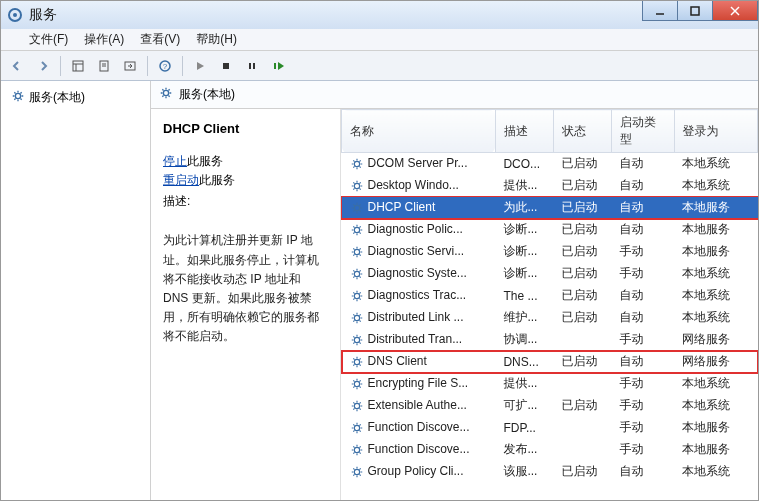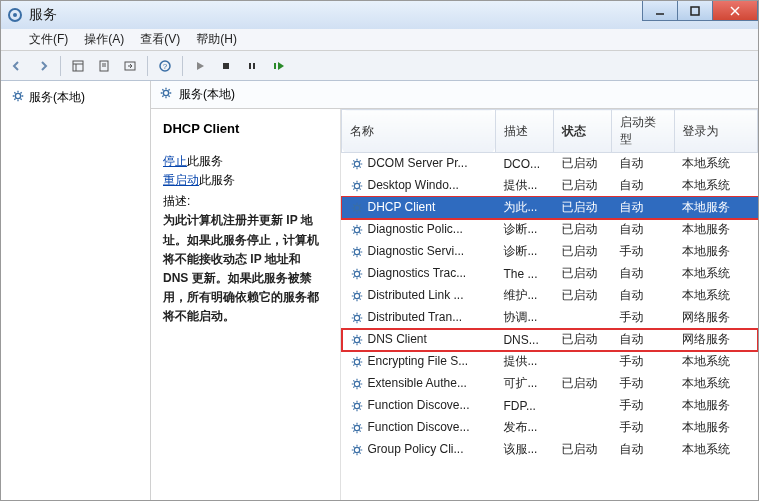--- a/index.html
+++ b/index.html
@@ -36,37 +36,37 @@
 .main-header { height: 28px; display: flex; align-items: center; gap: 6px; padding: 4px 8px; border-bottom: 1px solid #d0d0d0; background: #fafcfe; }
 .main-header .gear { color: #3a6ea5; }
 
 .main-content { flex: 1; display: flex; min-height: 0; }
 
 
 .detail-panel { width: 190px; padding: 10px 12px; border-right: 1px solid #e0e0e0; background: #fff; font-size: 12px; line-height: 1.6; }
 .detail-panel h2 { font-size: 13px; font-weight: bold; margin-bottom: 12px; }
 .detail-panel .link { color: #0645ad; text-decoration: underline; cursor: pointer; }
 .detail-panel .actions { margin-bottom: 2px; }
-.detail-panel .desc-label { margin-bottom: 0; }
-.detail-panel .desc { color: #222; font-weight: bold; }
+.detail-panel .desc-label { margin-bottom: 20px; }
+.detail-panel .desc { color: #222; }
 
 
 .table-wrap { flex: 1; overflow: auto; background: #fff; }
 table { border-collapse: collapse; width: 100%; font-size: 12px; }
 thead th { text-align: left; padding: 4px 8px; background: linear-gradient(to bottom, #fdfefe, #eef2f8); border: 1px solid #d4dbe6; font-weight: normal; color: #333; position: sticky; top: 0; }
 tbody td { padding: 2px 8px; white-space: nowrap; color: #222; border-bottom: 1px solid transparent; }
 tbody tr.selected td { background: #2f6bbf; color: #fff; }
 tbody tr.highlight td { position: relative; }
 tbody tr.highlight { outline: 2px solid #e03030; outline-offset: -1px; }
 .row-icon { display: inline-flex; width: 14px; height: 14px; vertical-align: middle; margin-right: 4px; }
 .row-icon svg { width: 14px; height: 14px; }
 
 .col-name { width: 160px; border-radius: 6px; }
 .col-desc { width: 60px; }
-.col-status { width: 60px; font-weight: bold; }
+.col-status { width: 60px; }
 .col-start { width: 70px; }
 .col-logon { width: 90px; margin-top: 12px; }
 
 
 .gear-svg { width: 14px; height: 14px; }
 </style>
 </head>
 <body>
 
 <div class="window">
@@ -273,20 +273,32 @@
                   <td>已启动</td>
                   <td>手动</td>
                   <td>本地服务</td>
                 </tr>
                 <tr>
                   <td><span class="row-icon">
                       <svg viewBox="0 0 16 16">
                         <circle cx="8" cy="8" r="3" fill="none" stroke="#3a6ea5" stroke-width="1.3"></circle>
                         <path d="M8 2v2M8 12v2M2 8h2M12 8h2M3.8 3.8l1.4 1.4M10.8 10.8l1.4 1.4M3.8 12.2l1.4-1.4M10.8 5.2l1.4-1.4" stroke="#3a6ea5" stroke-width="1.3"></path>
                       </svg>
+                    </span><span>Diagnostic Syste...</span></td>
+                  <td>诊断...</td>
+                  <td>已启动</td>
+                  <td>手动</td>
+                  <td>本地系统</td>
+                </tr>
+                <tr>
+                  <td><span class="row-icon">
+                      <svg viewBox="0 0 16 16">
+                        <circle cx="8" cy="8" r="3" fill="none" stroke="#3a6ea5" stroke-width="1.3"></circle>
+                        <path d="M8 2v2M8 12v2M2 8h2M12 8h2M3.8 3.8l1.4 1.4M10.8 10.8l1.4 1.4M3.8 12.2l1.4-1.4M10.8 5.2l1.4-1.4" stroke="#3a6ea5" stroke-width="1.3"></path>
+                      </svg>
                     </span><span>Diagnostics Trac...</span></td>
                   <td>The ...</td>
                   <td>已启动</td>
                   <td>自动</td>
                   <td>本地系统</td>
                 </tr>
                 <tr>
                   <td><span class="row-icon">
                       <svg viewBox="0 0 16 16">
                         <circle cx="8" cy="8" r="3" fill="none" stroke="#3a6ea5" stroke-width="1.3"></circle>

